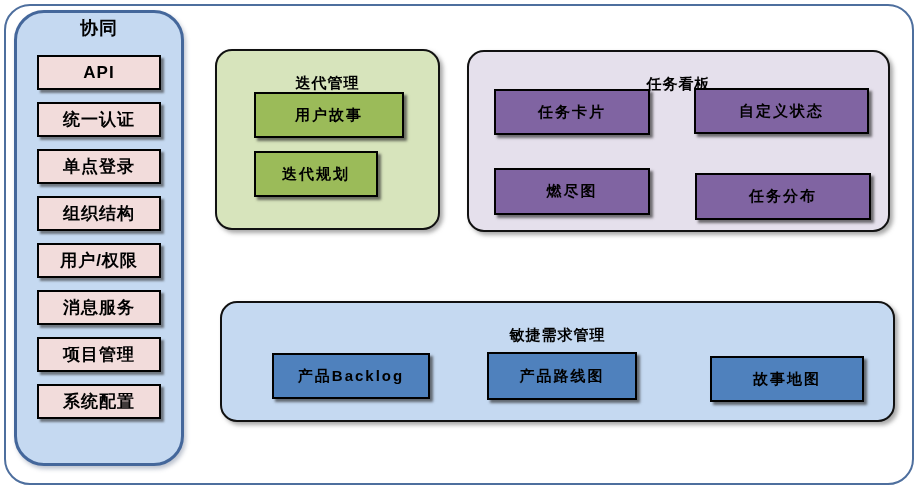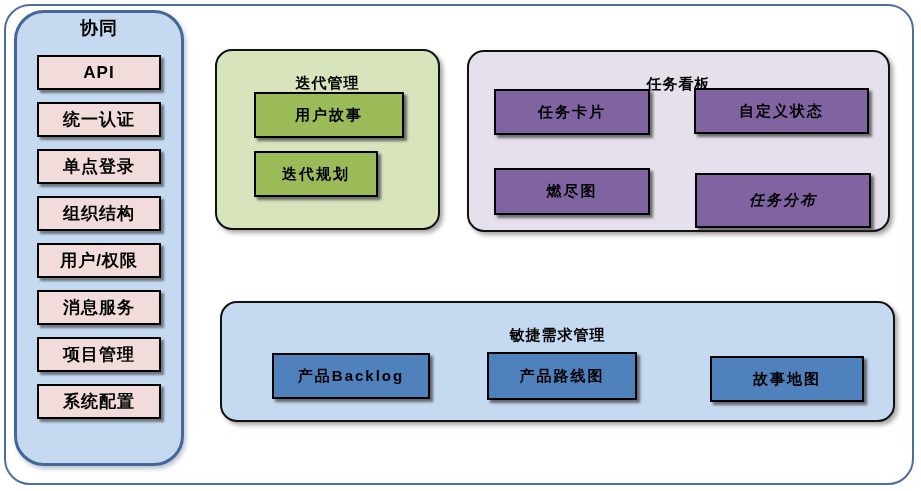--- a/index.html
+++ b/index.html
@@ -62,21 +62,21 @@
   .node-green{background:var(--green-item);}
   .node-purple{background:var(--purple-item);}
   .node-blue{background:var(--blue-item);}
   
   .n-userstory{left:37px;top:41px;width:150px;height:46px;}
   .n-sprintplan{left:37px;top:100px;width:124px;height:46px;text-align:center;}
   
   .n-taskcard{left:25px;top:37px;width:156px;height:46px;}
   .n-customstate{left:225px;top:36px;width:175px;height:46px;}
   .n-burndown{left:25px;top:116px;width:156px;height:47px;}
-  .n-taskdist{left:226px;top:121px;width:176px;height:55px;font-style:italic;}
+  .n-taskdist{left:226px;top:121px;width:176px;height:47px;}
   
   .n-backlog{left:50px;top:50px;width:158px;height:46px;}
   .n-roadmap{left:265px;top:49px;width:150px;height:48px;}
   .n-storymap{left:488px;top:53px;width:154px;height:46px;}
 </style>
 </head>
 <body>
 
 <div class="outer-frame"></div>
 

